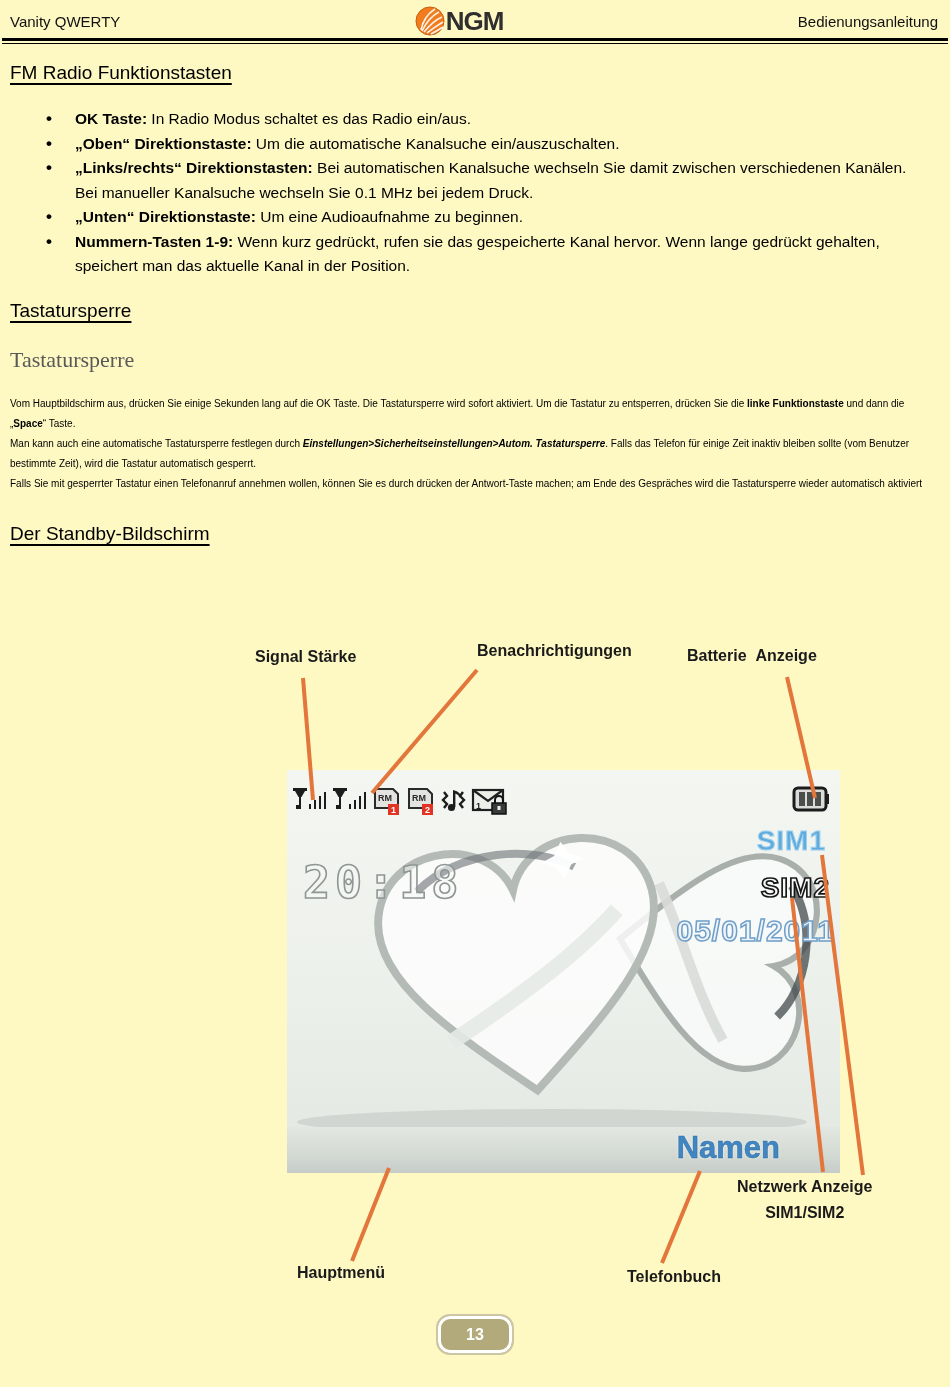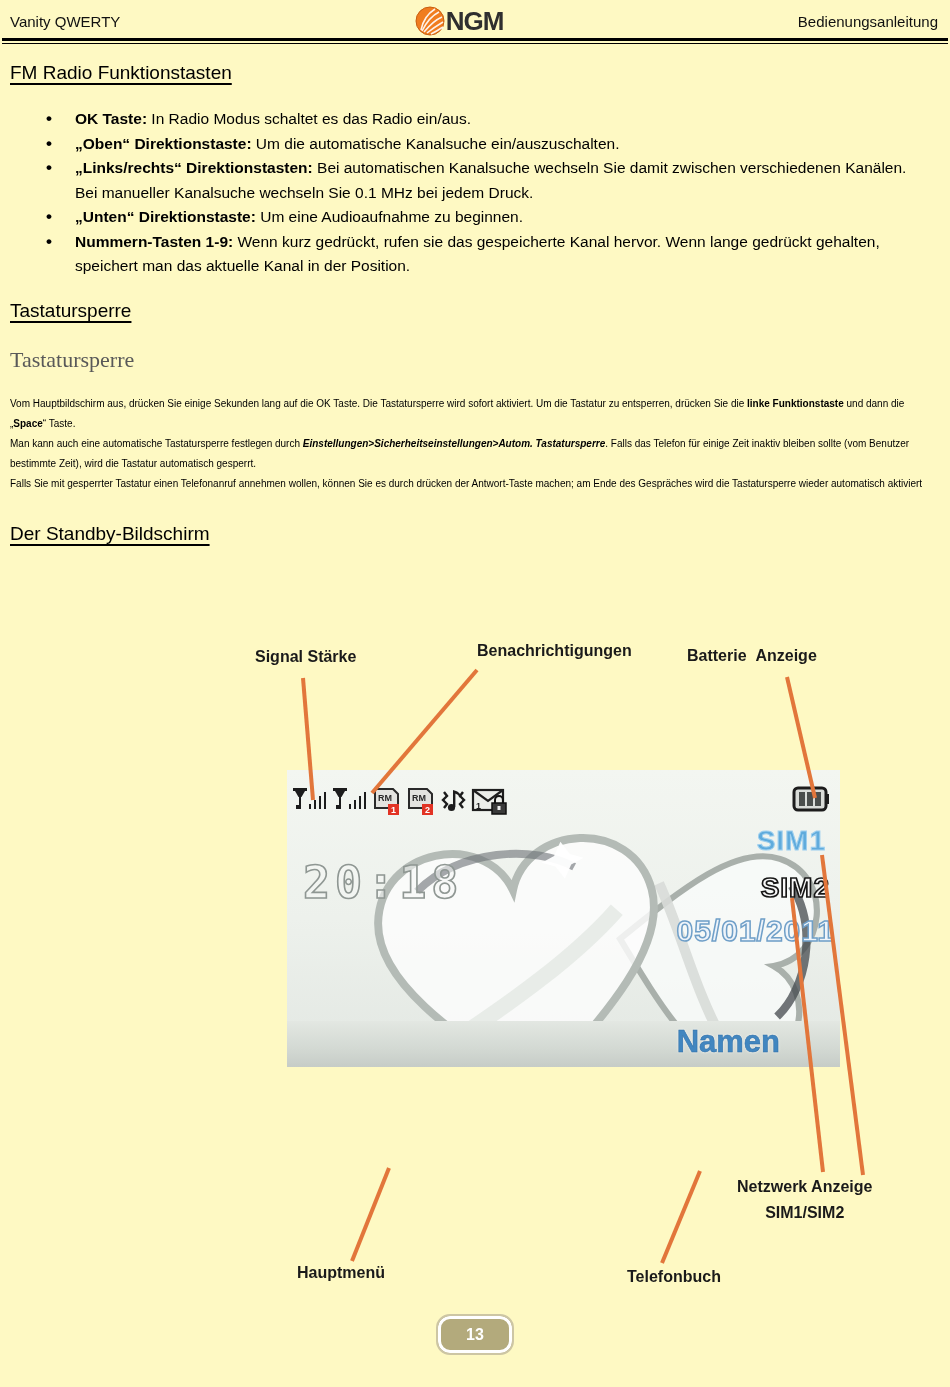--- a/index.html
+++ b/index.html
@@ -42,21 +42,21 @@
   .lines-svg { position:absolute; left:0; top:0; width:950px; height:695px; pointer-events:none; }
   .callout { position:absolute; font-weight:bold; font-size:16px; color:#1a1a1a; white-space:nowrap; }
   .co-signal  { left:255px; top:18px; }
   .co-notif   { left:477px; top:12px; }
   .co-batt    { left:687px; top:17px; word-spacing:5px; }
   .co-network { left:737px; top:544px; line-height:26px; }
   .co-mainmenu{ left:297px; top:634px; }
   .co-phonebk { left:627px; top:638px; }
 
   
-  .phone { position:absolute; left:287px; top:140px; width:553px; height:297px;
+  .phone { position:absolute; left:287px; top:140px; width:553px; height:403px;
     background:linear-gradient(180deg,#f3f6f1 0%, #edf1ec 50%, #e2e7e2 100%);
     overflow:hidden; }
   .hearts { position:absolute; left:0; top:36px; width:553px; height:330px; }
   .statusbar { position:absolute; left:5px; top:13px; height:34px;
     display:flex; align-items:flex-end; gap:4px; }
   .sicon { display:block; }
   .battery-wrap { position:absolute; right:10px; top:16px; }
   .clock { position:absolute; left:16px; top:86px;
     font-family:"DejaVu Sans Mono", monospace; font-size:45px; font-weight:bold;
     letter-spacing:5px; color:rgba(245,248,245,0.55);

